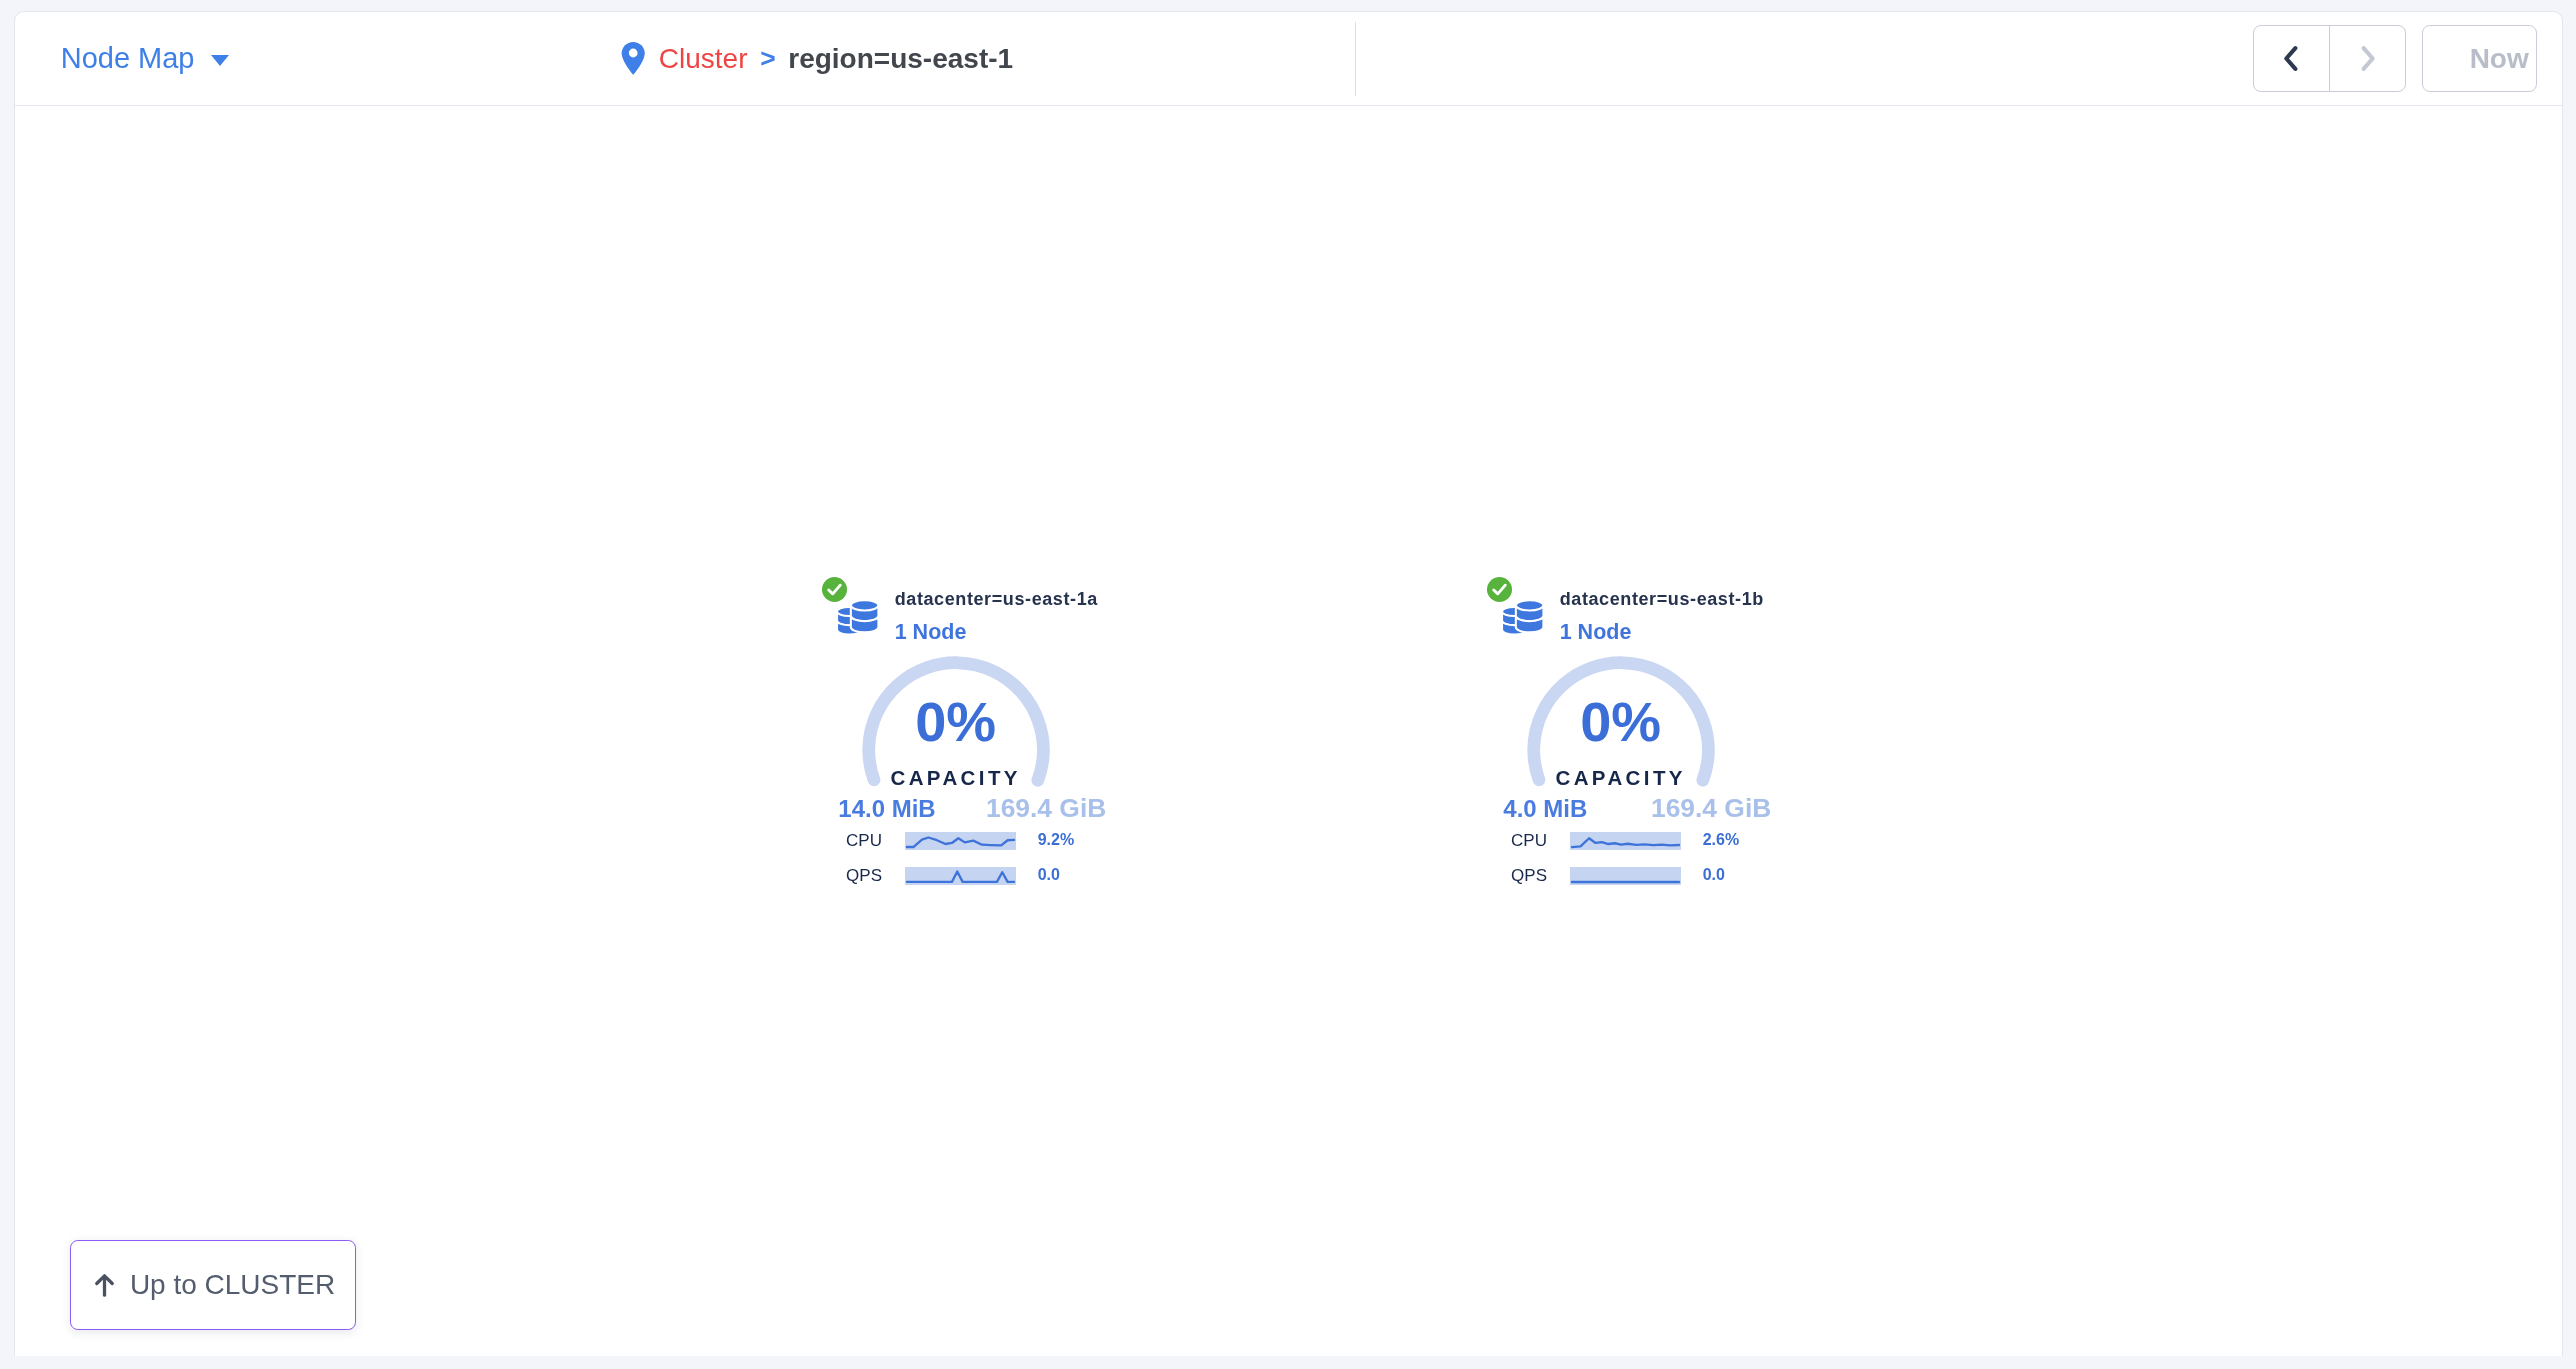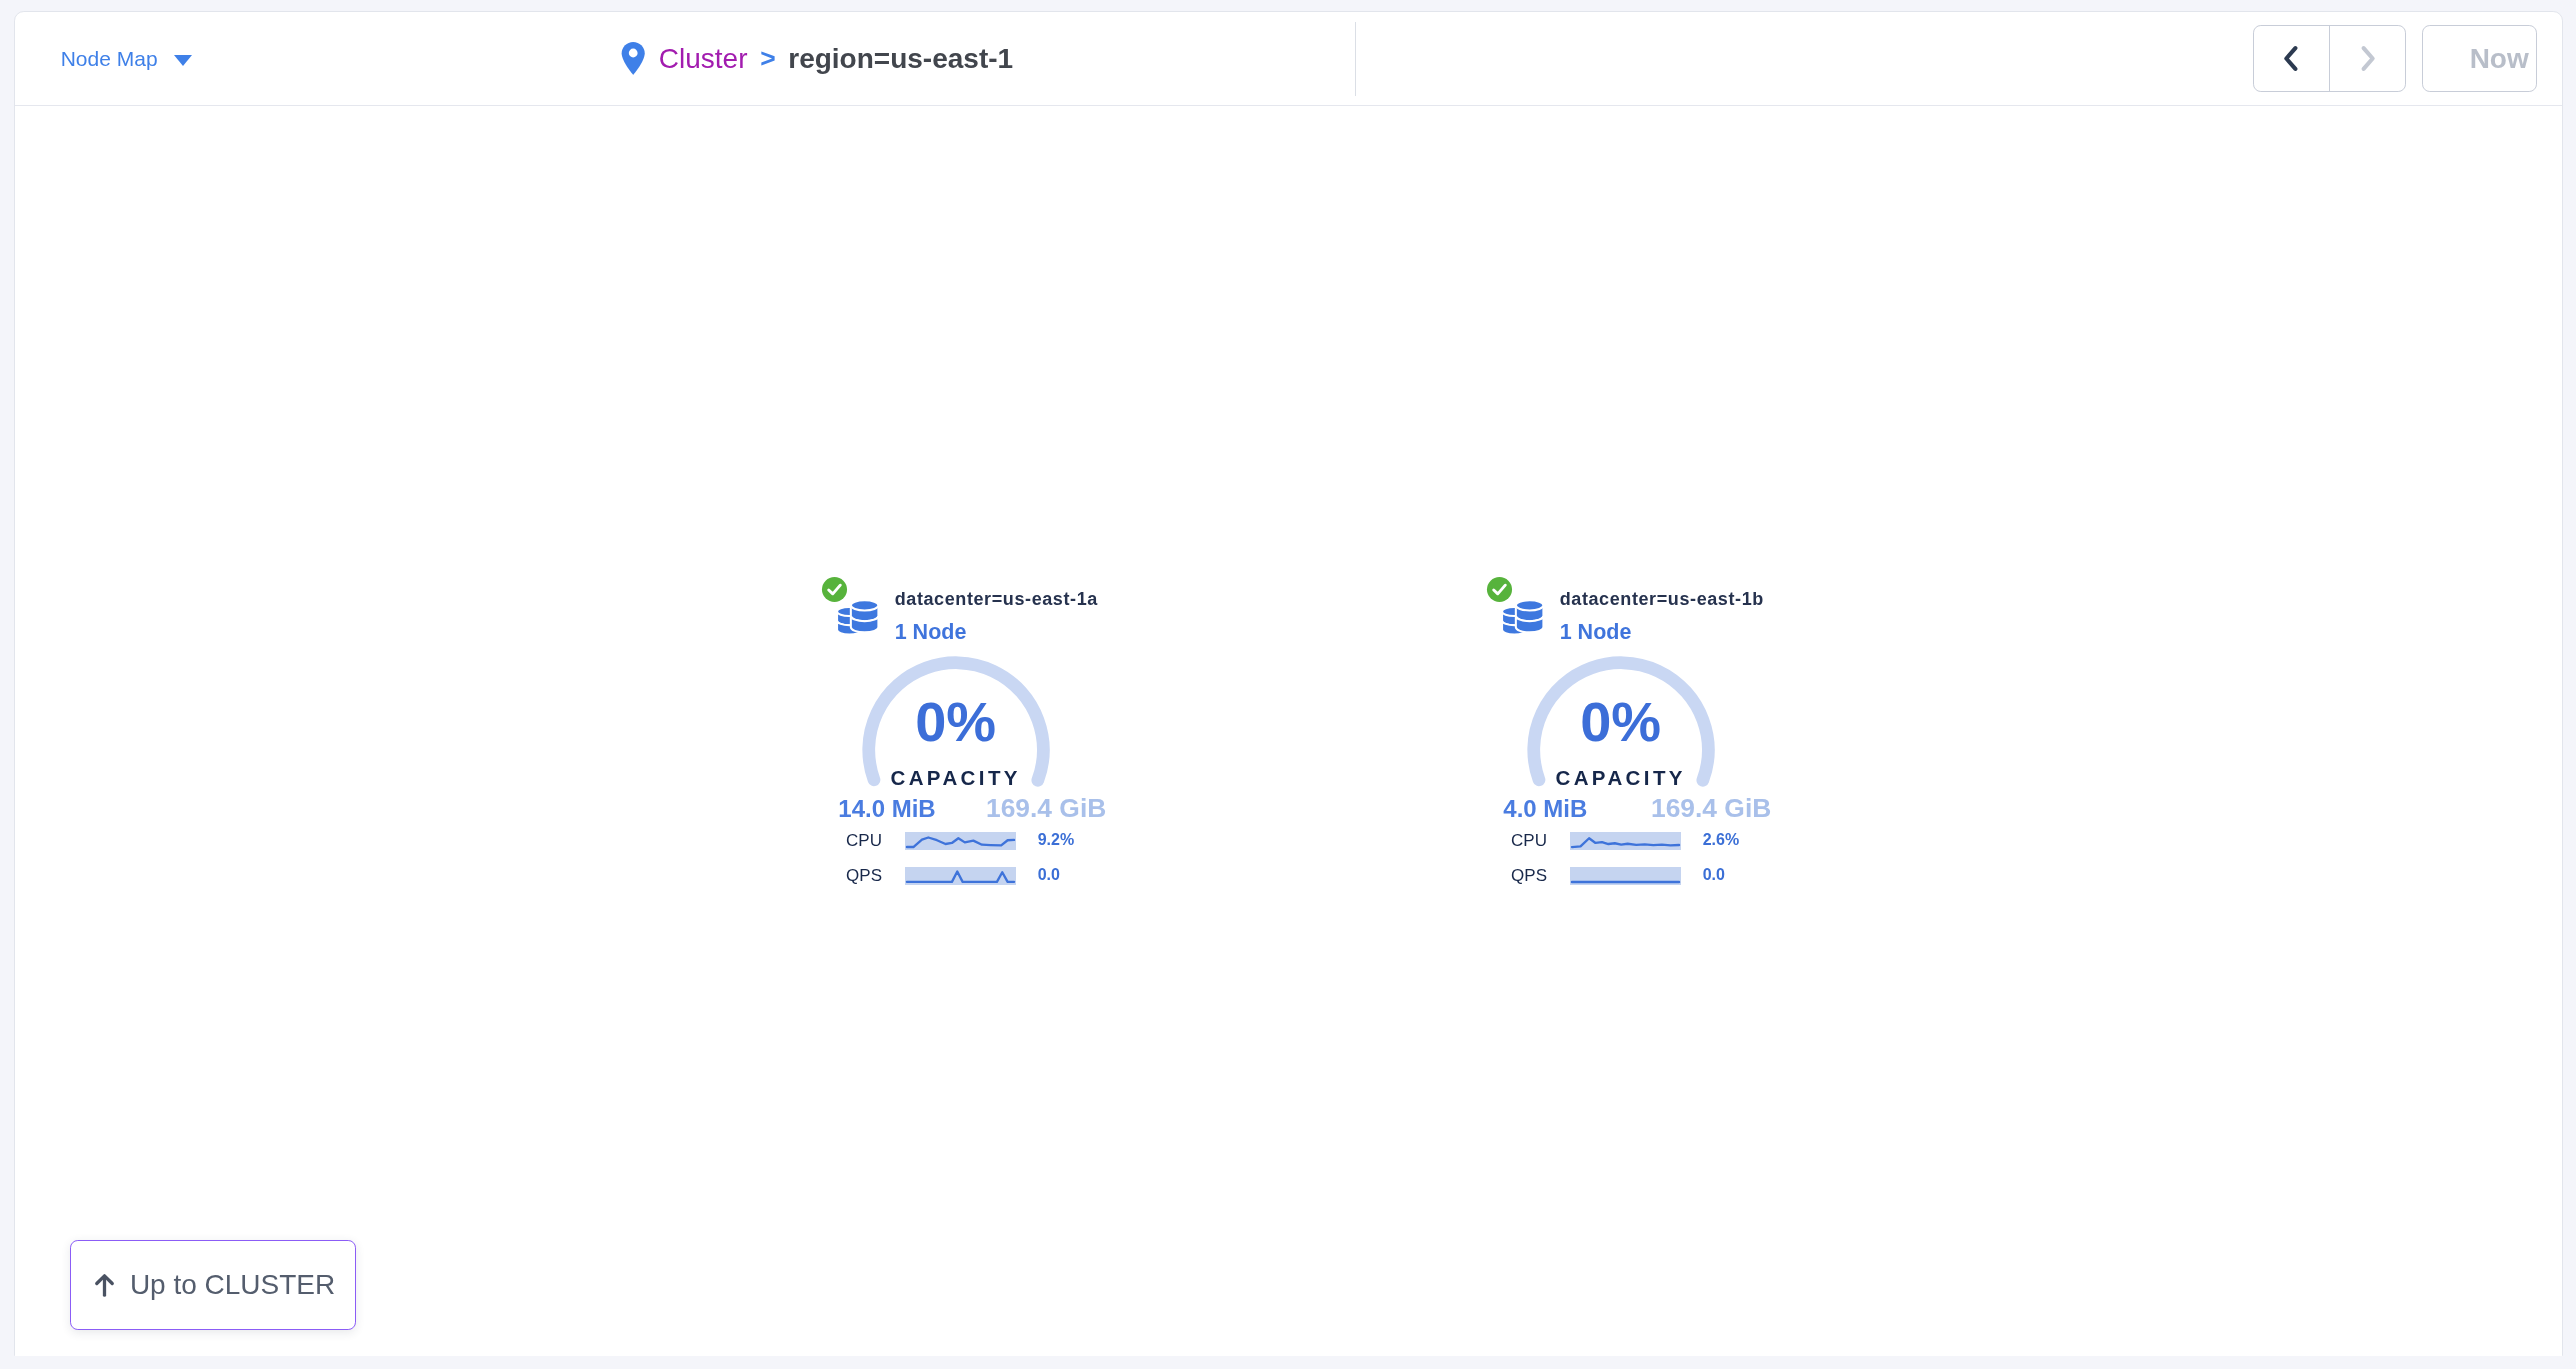--- a/index.html
+++ b/index.html
@@ -16,31 +16,31 @@
   }
   
   .header {
     position:absolute; left:0; top:0; width:100%; height:94px;
     border-bottom:1px solid #e5e7ee;
   }
   .view-select {
     position:absolute; left:46px; top:0; height:94px;
     display:flex; align-items:center; gap:16.6px; cursor:pointer;
   }
-  .view-select .vlabel { font-size:21px; font-weight:500; color:#3f80e8; }
+  .view-select .vlabel { font-size:29px; font-weight:500; color:#3f80e8; }
   .caret {
     width:0; height:0; margin-top:3.9px;
     border-left:9.8px solid transparent; border-right:9.8px solid transparent;
     border-top:11.7px solid #3f80e8;
   }
   .breadcrumb {
     position:absolute; left:605px; top:0; height:94px;
     display:flex; align-items:center; gap:12.7px;
   }
-  .breadcrumb .bc-link { font-size:28px; font-weight:500; color:#a21caf; cursor:pointer; }
+  .breadcrumb .bc-link { font-size:28px; font-weight:500; color:#ef4444; cursor:pointer; }
   .breadcrumb .bc-sep  { font-size:26.4px; font-weight:700; color:#3f80e8; }
   .breadcrumb .bc-cur  { font-size:28px; font-weight:600; color:#42464d; }
   .hdr-divider {
     position:absolute; left:1340px; top:9.8px; width:1px; height:74px; background:#dbdfe6;
   }
   .timebox {
     position:absolute; left:1386px; top:13.7px; width:833px; height:67px;
     border:1px solid #c8cdd8; border-radius:7.8px; background:#fff;
     display:flex; align-items:center; cursor:pointer;
   }

